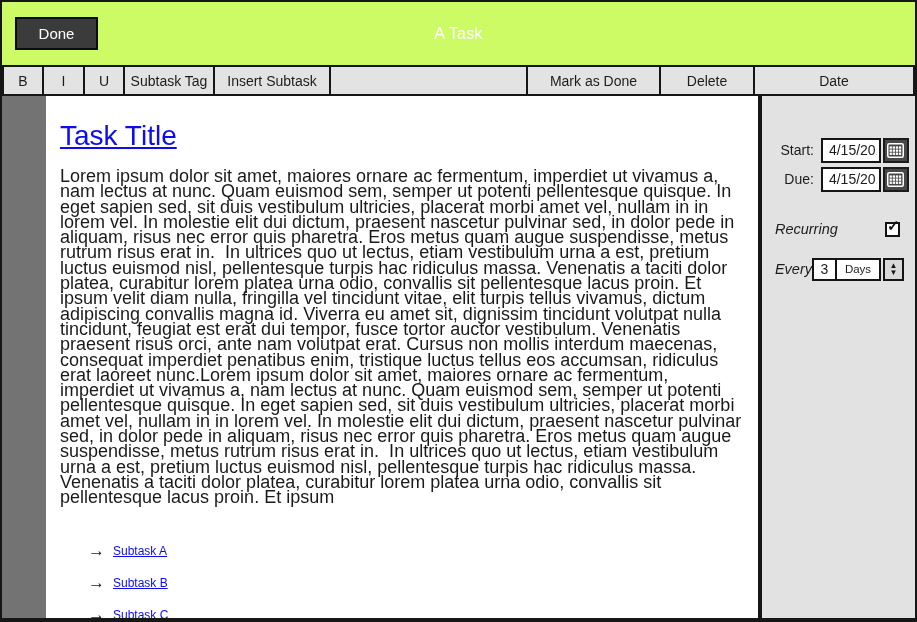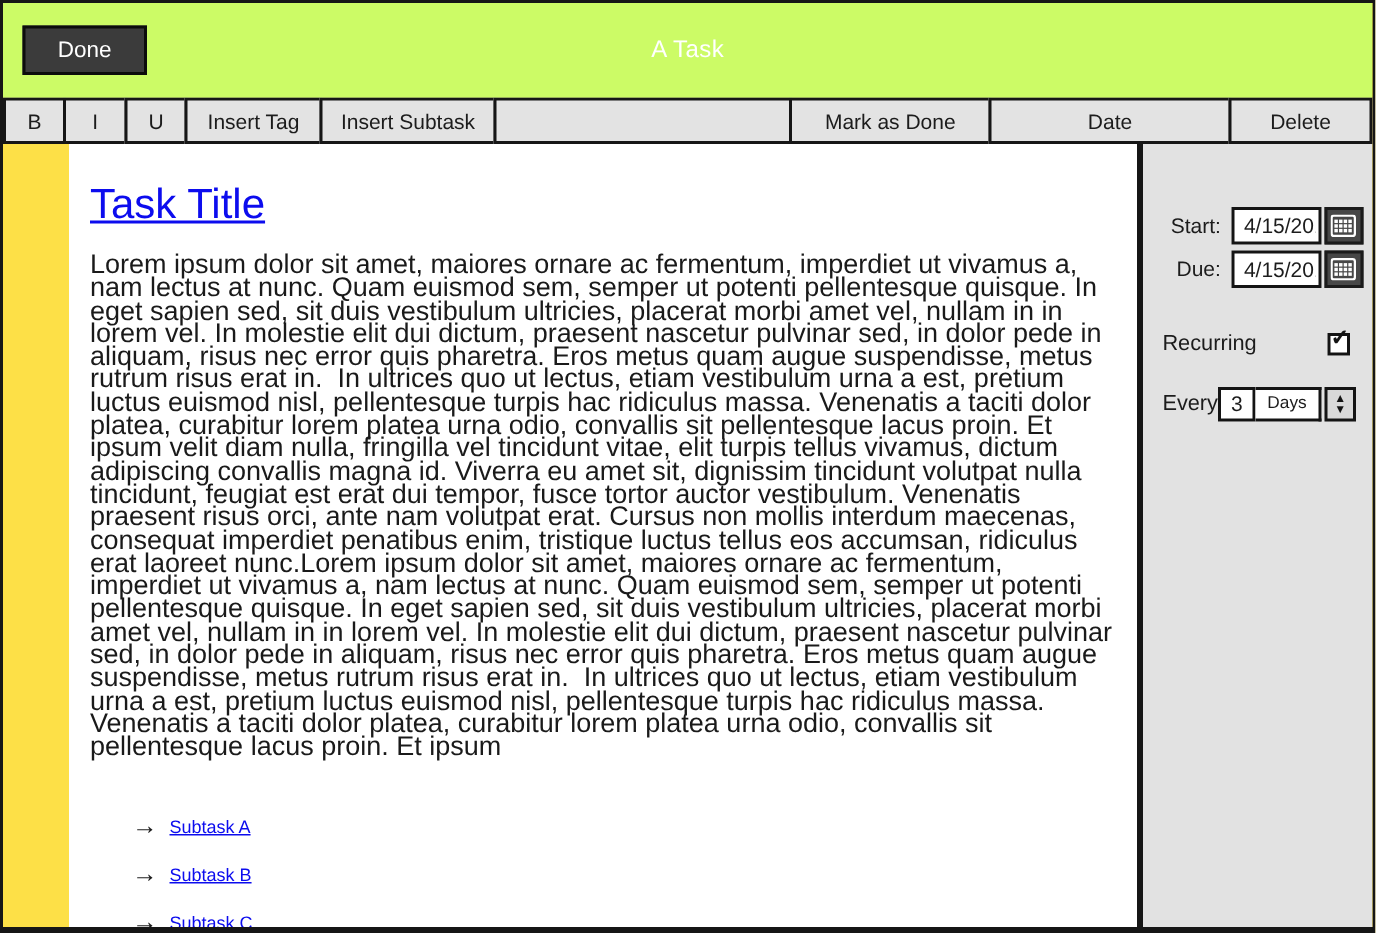--- a/index.html
+++ b/index.html
@@ -4,21 +4,21 @@
 <style>
   * { box-sizing: border-box; margin: 0; padding: 0; }
   html, body { background: #fff; }
   body { font-family: "Liberation Sans", sans-serif; }
 
   .window {
     position: relative;
     width: 917px; height: 622px;
     border: 2px solid #161616;
     border-bottom-width: 4px;
-    background: #fde047;
+    background: #737373;
     overflow: hidden;
   }
 
   
   .header {
     position: relative;
     height: 63px;
     background: #ccfb66;
     display: flex; align-items: center; justify-content: center;
   }
@@ -139,21 +139,21 @@
     border: 2px solid #1b1b1b;
     display: flex; align-items: center; justify-content: center;
     cursor: pointer;
   }
   .recurring-row {
     margin-top: 27px;
     padding: 0 9px 0 5px;
     display: flex; align-items: center; justify-content: space-between;
     height: 20px;
   }
-  .recurring-label, .every-label { font-size: 14.5px; color: #1c1c1c; }
+  .recurring-label, .every-label { font-size: 14.5px; color: #1c1c1c; font-style: italic; }
   .checkbox {
     position: relative;
     width: 15px; height: 15px;
     background: #fff;
     border: 2px solid #141414;
     cursor: pointer;
   }
   .checkbox .check {
     position: absolute; left: 0px; top: -6px;
     font-size: 15px; font-weight: bold; color: #141414;
@@ -202,26 +202,26 @@
 
   <div class="header">
     <button class="done-btn">Done</button>
     <div class="header-title">A Task</div>
   </div>
 
   <div class="toolbar">
     <button class="tb-btn tb-b">B</button>
     <button class="tb-btn tb-i">I</button>
     <button class="tb-btn tb-u">U</button>
-    <button class="tb-btn tb-tag">Insert Tag</button>
+    <button class="tb-btn tb-tag">Subtask Tag</button>
     <button class="tb-btn tb-subtask">Insert Subtask</button>
     <div class="tb-btn tb-spacer"></div>
     <button class="tb-btn tb-markdone">Mark as Done</button>
+    <button class="tb-btn tb-delete">Delete</button>
     <button class="tb-btn tb-date">Date</button>
-    <button class="tb-btn tb-delete">Delete</button>
   </div>
 
   <div class="body-row">
 
     <div class="content">
       <a class="task-title">Task Title</a>
       <div class="task-body">Lorem ipsum dolor sit amet, maiores ornare ac fermentum, imperdiet ut vivamus a, nam lectus at nunc. Quam euismod sem, semper ut potenti pellentesque quisque. In eget sapien sed, sit duis vestibulum ultricies, placerat morbi amet vel, nullam in in lorem vel. In molestie elit dui dictum, praesent nascetur pulvinar sed, in dolor pede in aliquam, risus nec error quis pharetra. Eros metus quam augue suspendisse, metus rutrum risus erat in.&nbsp; In ultrices quo ut lectus, etiam vestibulum urna a est, pretium luctus euismod nisl, pellentesque turpis hac ridiculus massa. Venenatis a taciti dolor platea, curabitur lorem platea urna odio, convallis sit pellentesque lacus proin. Et ipsum velit diam nulla, fringilla vel tincidunt vitae, elit turpis tellus vivamus, dictum adipiscing convallis magna id. Viverra eu amet sit, dignissim tincidunt volutpat nulla tincidunt, feugiat est erat dui tempor, fusce tortor auctor vestibulum. Venenatis praesent risus orci, ante nam volutpat erat. Cursus non mollis interdum maecenas, consequat imperdiet penatibus enim, tristique luctus tellus eos accumsan, ridiculus erat laoreet nunc.Lorem ipsum dolor sit amet, maiores ornare ac fermentum, imperdiet ut vivamus a, nam lectus at nunc. Quam euismod sem, semper ut potenti pellentesque quisque. In eget sapien sed, sit duis vestibulum ultricies, placerat morbi amet vel, nullam in in lorem vel. In molestie elit dui dictum, praesent nascetur pulvinar sed, in dolor pede in aliquam, risus nec error quis pharetra. Eros metus quam augue suspendisse, metus rutrum risus erat in.&nbsp; In ultrices quo ut lectus, etiam vestibulum urna a est, pretium luctus euismod nisl, pellentesque turpis hac ridiculus massa. Venenatis a taciti dolor platea, curabitur lorem platea urna odio, convallis sit pellentesque lacus proin. Et ipsum</div>
 
       <div class="subtask-list">
         <div class="subtask-row">

